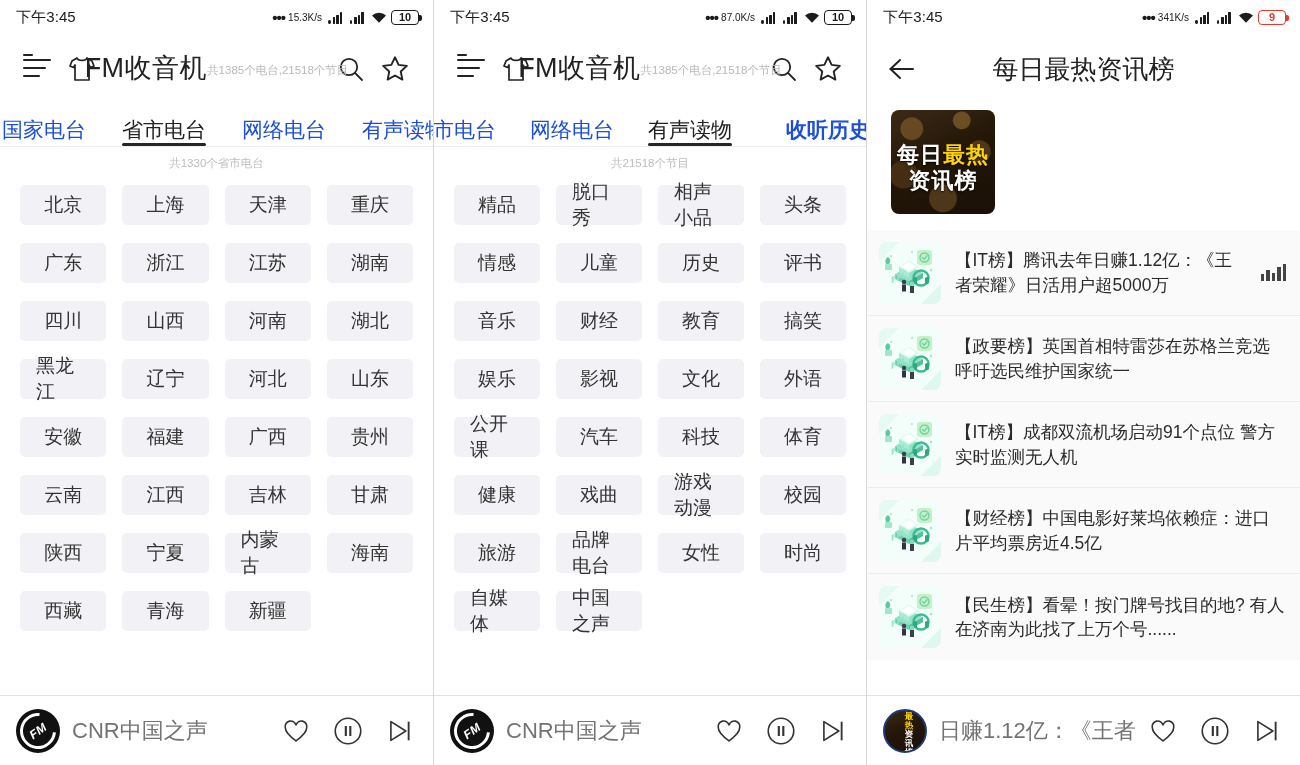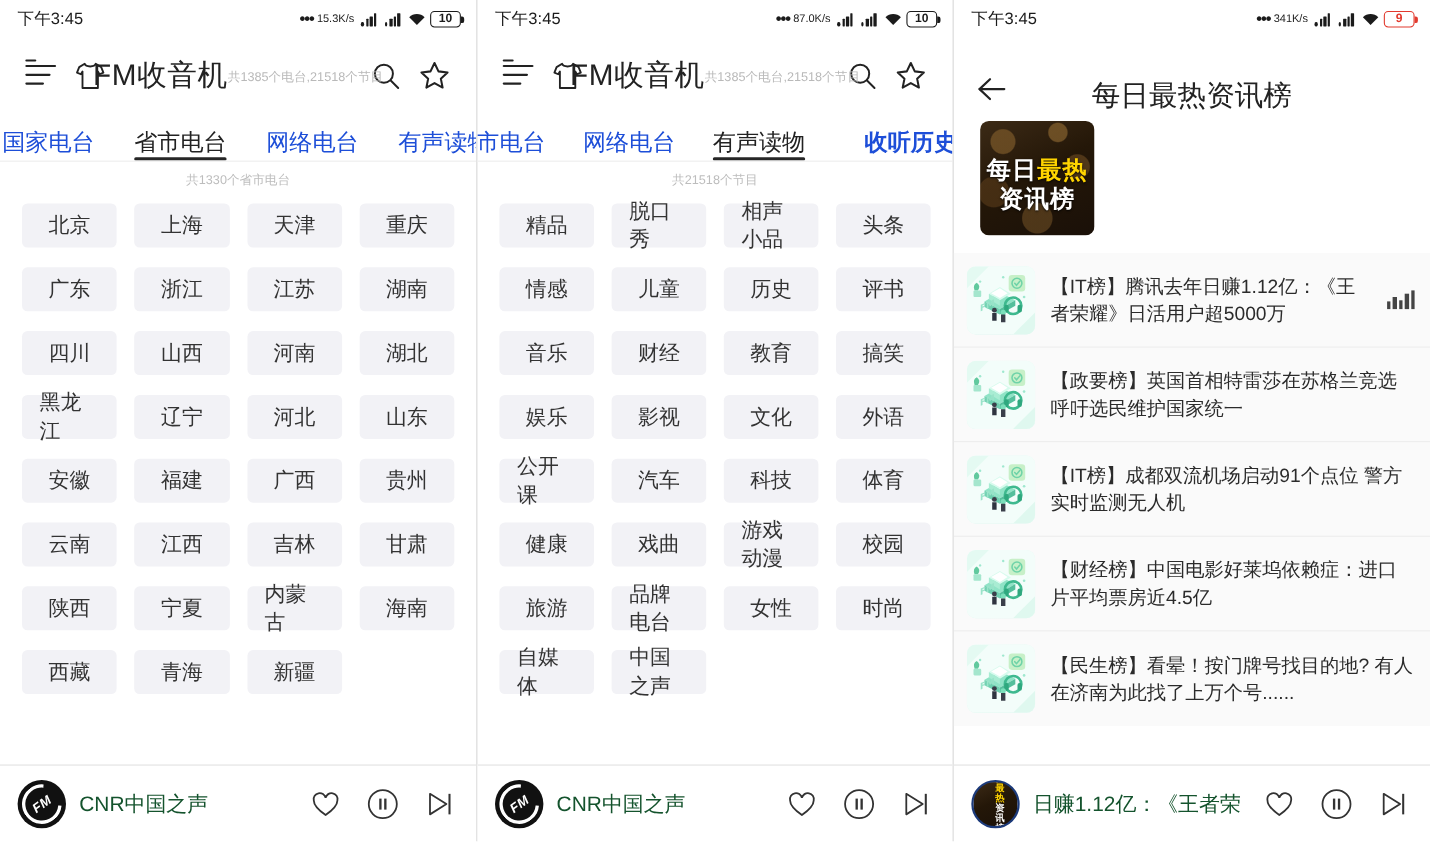--- a/index.html
+++ b/index.html
@@ -137,21 +137,21 @@
     grid-template-columns: repeat(4, 1fr);
     gap: 18px 16px;
     padding: 10px 20px 0 20px;
     justify-items: center;
   }
   .grid4 .tile { width: 100%; max-width: 92px; }
   .grid4 .tile.wide { max-width: 100px; font-family: Liberation Mono, monospace; }
 
   
   .simple-appbar{
-    height: 70px; display:flex; align-items:flex-end; padding:0 14px; position:relative;
+    height: 70px; display:flex; align-items:center; padding:0 14px; position:relative;
   }
   .back-arrow{ width:46px;height:46px;display:flex;align-items:center;justify-content:center;}
   .simple-title{
     position:absolute; left:0; right:0; text-align:center; font-size:26px; color:#222;
     pointer-events:none;
   }
   .album {
     display:flex; gap: 16px; padding: 6px 16px 16px 24px;
   }
   .album-cover{
@@ -234,21 +234,21 @@
       linear-gradient(155deg,#3c2a16 0%, #241708 45%, #1a1008 100%);
   }
   .player-logo.album::before{ display:none; }
   .player-logo.album .al{
     font-family:"Liberation Serif", serif; font-weight:700; color:#fff;
     font-size:8.5px; line-height:1.05; text-align:center;
   }
   .player-logo.album .al .hot{color:#ffd400;}
   .player-name{
     flex:1; min-width:0;
-    font-size:19px; color:#14532d;
+    font-size:22px; color:#737373;
     white-space:nowrap; overflow:hidden; text-overflow:clip;
   }
   .player-ctrls{ display:flex; align-items:center; gap:22px; padding-right:4px;}
   .pc{ width:30px;height:30px;display:flex;align-items:center;justify-content:center;}
 </style>
 </head>
 <body>
 
 <div class="screens">
 

